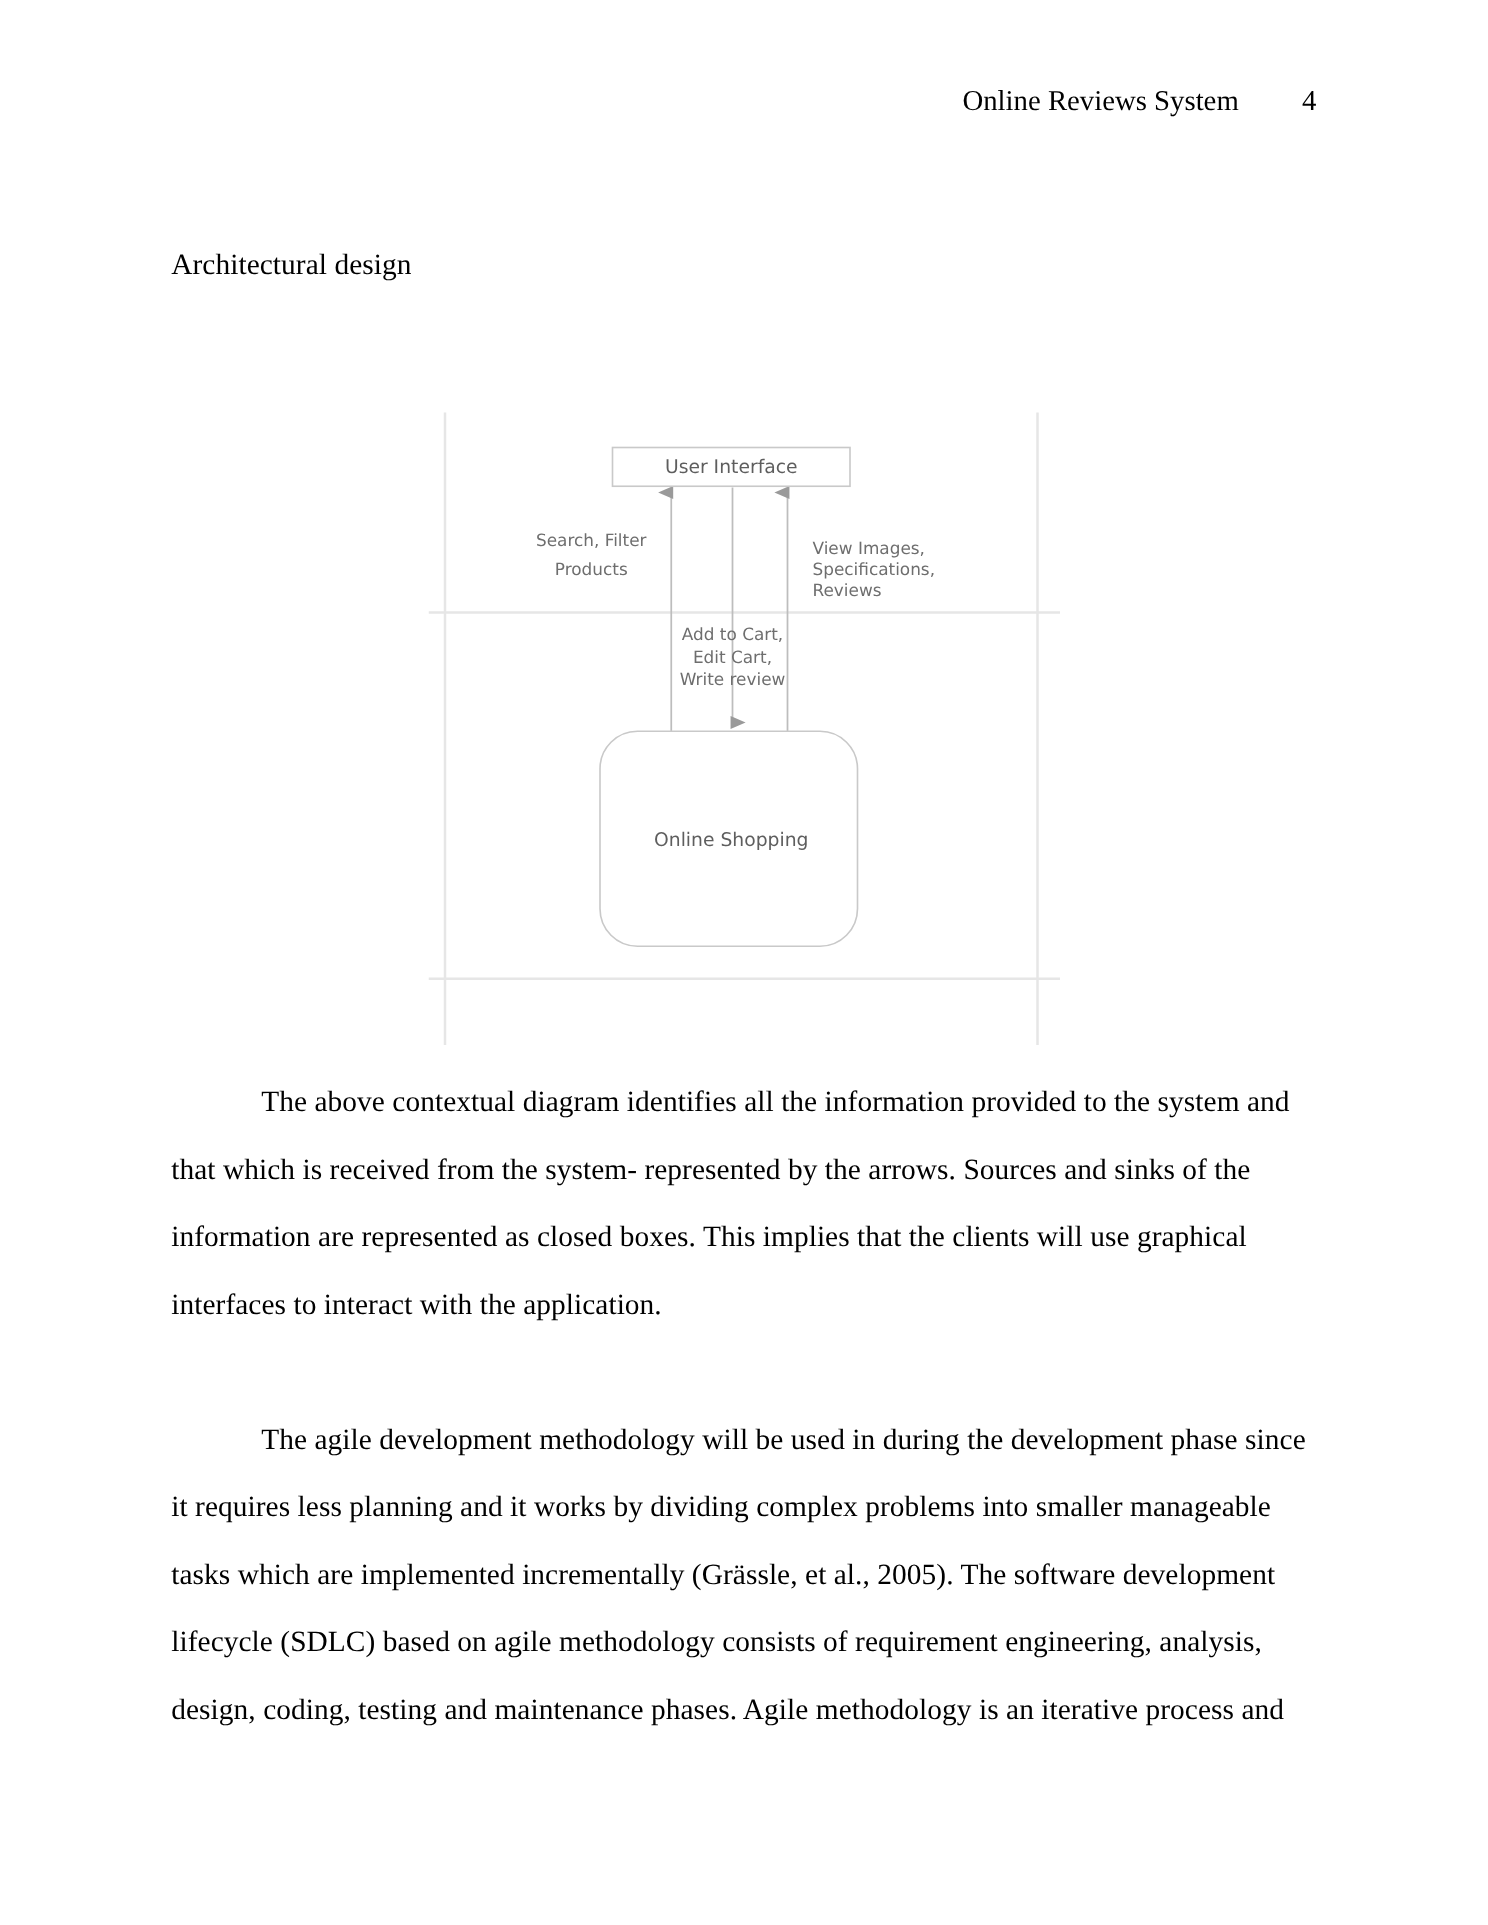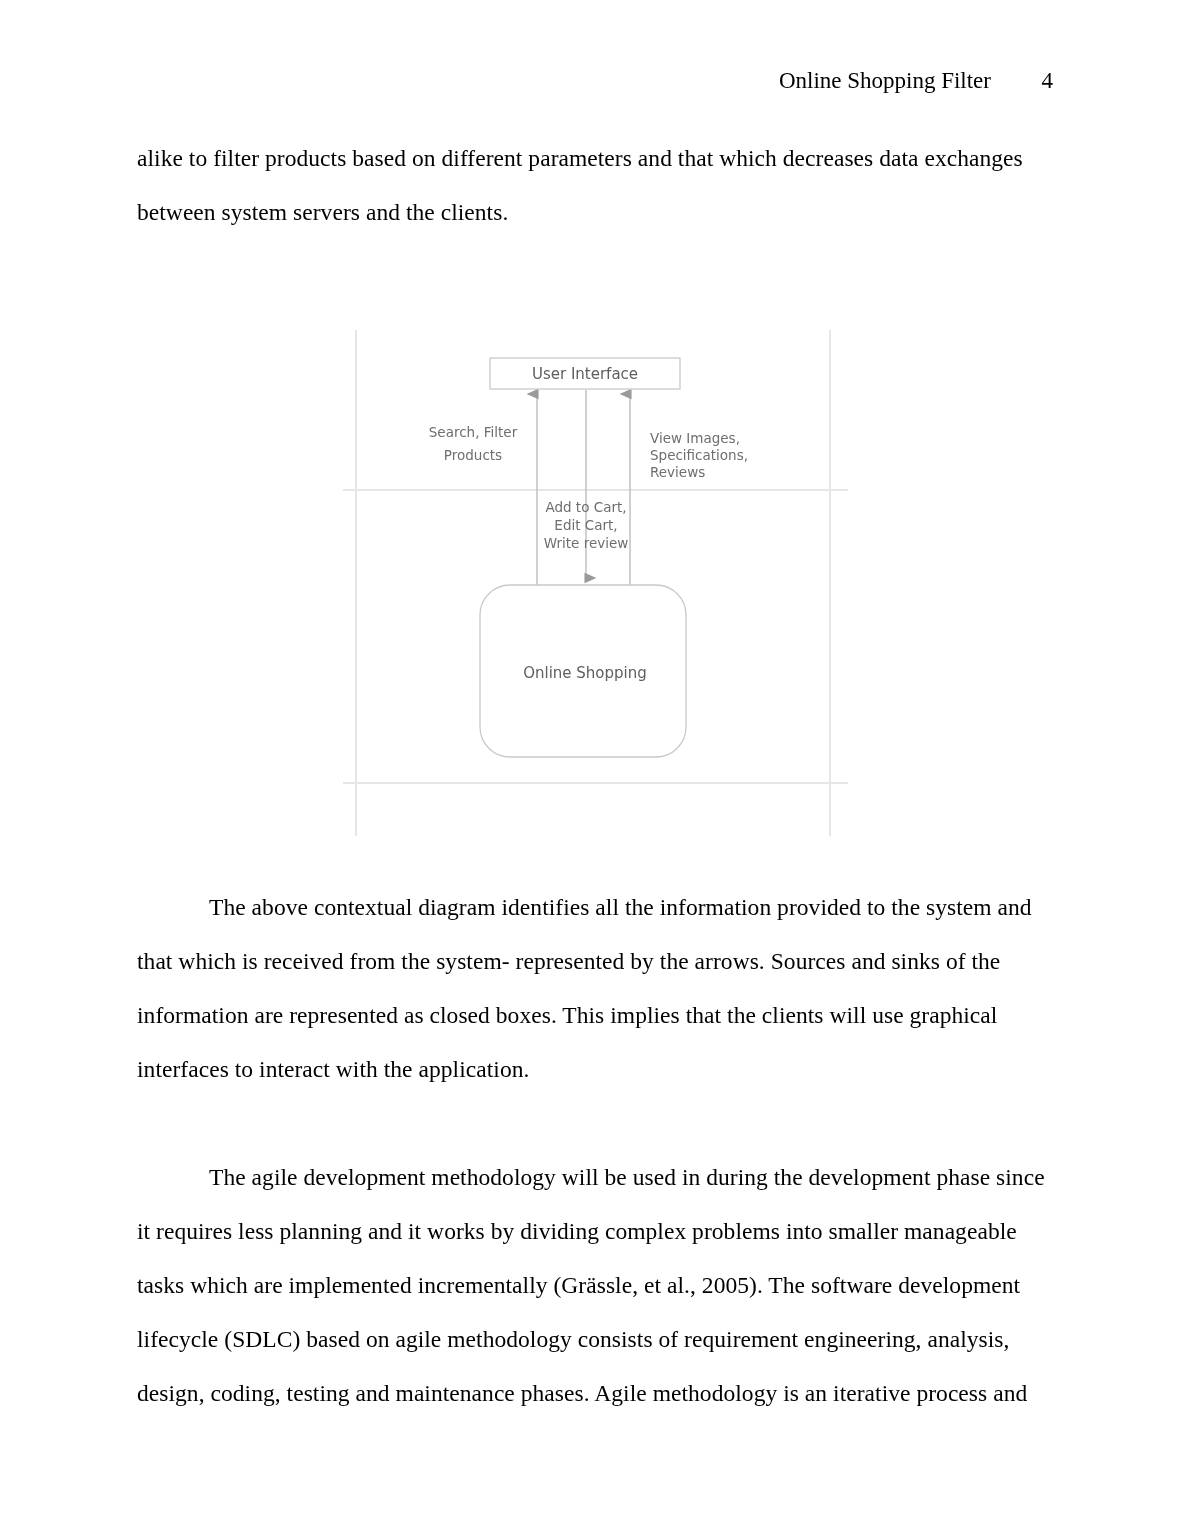--- a/index.html
+++ b/index.html
@@ -68,27 +68,27 @@
   }
   .dg-text.node {
     font-size: 15px;
     fill: #5e5e5e;
   }
 </style>
 </head>
 <body>
 
 <div class="running-head">
-  <span class="rh-title">Online Shopping Filter</span>
+  <span class="rh-title">Online Reviews System</span>
   <span class="rh-page">4</span>
 </div>
 
 <div class="doc">
-  <p class="para">alike to filter products based on different parameters and that which decreases data exchanges between system servers and the clients.</p>
   <div class="spacer-line"></div>
+  <p class="para">Architectural design</p>
 </div>
 
 <div class="figure">
   <svg width="540" height="540" viewBox="0 0 540 540" xmlns="http://www.w3.org/2000/svg">
     <defs>
       <marker id="arrow-up" markerWidth="9" markerHeight="9" refX="4.5" refY="7.5" orient="auto">
         <path d="M4.5,0 L8.2,8.6 L0.8,8.6 Z" fill="#9a9a9a"></path>
       </marker>
       <marker id="arrow-down" markerWidth="9" markerHeight="9" refX="4.5" refY="7.5" orient="auto">
         <path d="M4.5,0 L8.2,8.6 L0.8,8.6 Z" fill="#9a9a9a"></path>
@@ -136,17 +136,17 @@
     </g>
 
     <g>
       <text class="dg-text" x="258" y="192" text-anchor="middle">Add to Cart,</text>
       <text class="dg-text" x="258" y="210" text-anchor="middle">Edit Cart,</text>
       <text class="dg-text" x="258" y="228" text-anchor="middle">Write review</text>
     </g>
   </svg>
 </div>
 
-<div class="doc" style="top:880px;">
+<div class="doc" style="top:855px;">
   <p class="para indent">The above contextual diagram identifies all the information provided to the system and that which is received from the system- represented by the arrows. Sources and sinks of the information are represented as closed boxes. This implies that the clients will use graphical interfaces to interact with the application.</p>
   <div class="spacer-line"></div>
   <p class="para indent">The agile development methodology will be used in during the development phase since it requires less planning and it works by dividing complex problems into smaller manageable tasks which are implemented incrementally (Grässle, et al., 2005). The software development lifecycle (SDLC) based on agile methodology consists of requirement engineering, analysis, design, coding, testing and maintenance phases. Agile methodology is an iterative process and</p>
 </div>
 
 </body></html>

